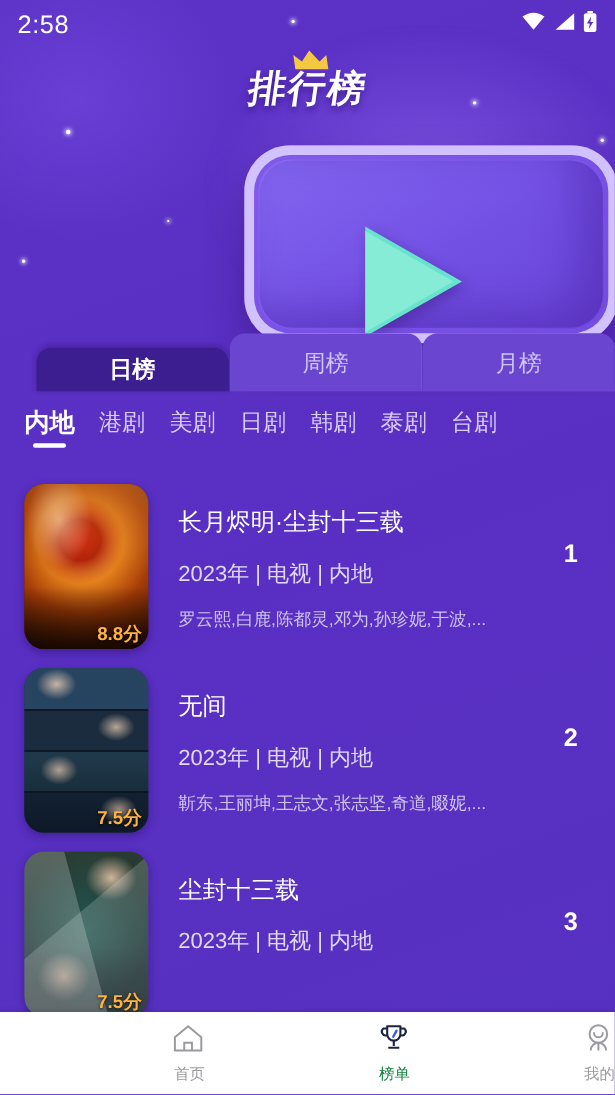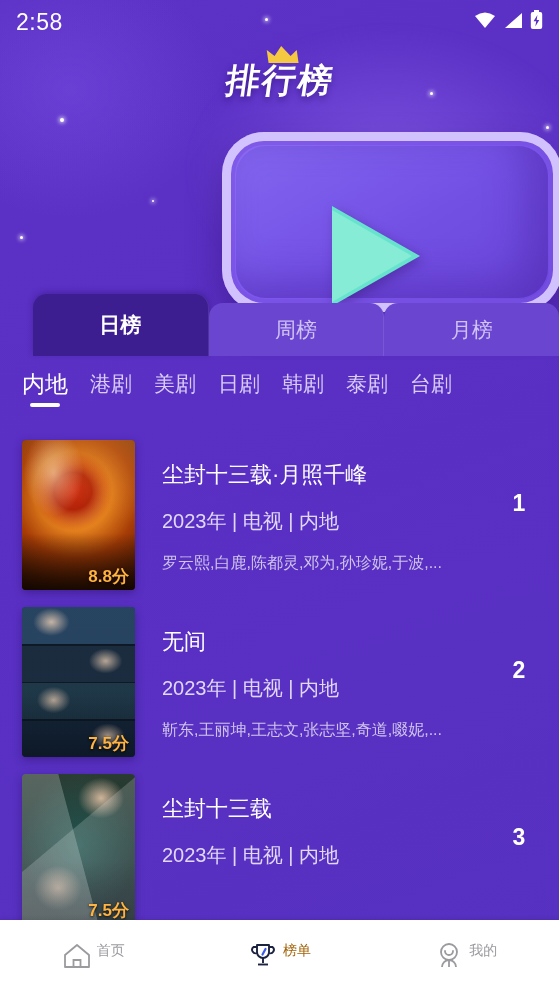--- a/index.html
+++ b/index.html
@@ -114,57 +114,57 @@
     background: #6a45cf;
     border-radius: 14px 14px 0 0;
     border-right: 1px solid rgba(255,255,255,.10);
     margin-top: 4px;
   }
   .ptab:last-child { border-right: none; }
   .ptab.active {
     background: #3c1e90;
     color: #ffffff;
     font-weight: bold;
-    height: 62px; margin-top: 0;
+    height: 40px; margin-top: 0;
     box-shadow: 0 -2px 6px rgba(20,0,70,.25);
     margin-left: 33px;
   }
 
   
   .cat-bar {
     position: absolute; top: 356px; left: 0; right: 0; height: 62px;
     display: flex; align-items: center; gap: 22px;
     padding-left: 22px;
     overflow: hidden; z-index: 15;
   }
   .cat {
     position: relative; flex: 0 0 auto;
     color: #d9cdf7; font-size: 21px; white-space: nowrap; padding-bottom: 6px;
   }
-  .cat.active { color: #ffffff; font-weight: normal; font-size: 23px; }
+  .cat.active { color: #ffffff; font-weight: bold; font-size: 23px; }
   .cat.active::after {
     content: ""; position: absolute; left: 50%; transform: translateX(-50%);
     bottom: -1px; width: 30px; height: 4px; border-radius: 2px; background: #fff;
   }
 
   
   .list {
     position: absolute; top: 424px; left: 0; right: 0; bottom: 75px;
     overflow: hidden;
   }
   .row {
     position: relative;
     display: flex; align-items: flex-start;
     padding: 16px 20px 16px 22px;
     height: 167px;
   }
   .poster {
     position: relative; flex: 0 0 auto;
     width: 113px; height: 150px;
-    border-radius: 4px; overflow: hidden;
+    border-radius: 18px; overflow: hidden;
     box-shadow: 0 3px 8px rgba(25,0,70,.35);
   }
   .poster .art { position: absolute; inset: 0; }
   .score {
     position: absolute; right: 6px; bottom: 2px;
     color: #ffb340; font-size: 17px; font-weight: bold;
     text-shadow: 0 1px 3px rgba(0,0,0,.8);
   }
   .info { flex: 1 1 auto; padding-left: 27px; padding-top: 20px; min-width: 0; }
   .title {
@@ -237,25 +237,25 @@
 
   
   .bottomnav {
     position: absolute; left: 0; right: 0; bottom: 0; height: 75px;
     background: #ffffff;
     display: flex; align-items: center;
     box-shadow: 0 -1px 4px rgba(0,0,0,.10);
     z-index: 30;
   }
   .navitem {
-    flex: 1; display: flex; flex-direction: row;
-    align-items: flex-start; justify-content: center; gap: 5px;
+    flex: 1; display: flex; flex-direction: column;
+    align-items: flex-end; justify-content: center; gap: 5px;
   }
   .navitem .nlabel { font-size: 14px; color: #9a9a9f; }
-  .navitem.active .nlabel { color: #a16207; }
+  .navitem.active .nlabel { color: #15803d; }
 </style>
 </head>
 <body>
 
 <div class="phone">
 
   <div class="banner">
     <div class="banner-glow2"></div>
     <div class="banner-glow"></div>
 
@@ -331,21 +331,21 @@
   </div>
 
   <div class="list">
 
     <div class="row">
       <div class="poster">
         <div class="art art-phoenix"></div>
         <div class="score">8.8分</div>
       </div>
       <div class="info">
-        <div class="title">尘封十三载·月照千峰</div>
+        <div class="title">长月烬明·尘封十三载</div>
         <div class="meta">2023年 | 电视 | 内地</div>
         <div class="cast">罗云熙,白鹿,陈都灵,邓为,孙珍妮,于波,...</div>
       </div>
       <div class="rank">1</div>
     </div>
 
     <div class="row">
       <div class="poster">
         <div class="art art-wujian"></div>
         <div class="score">7.5分</div>

